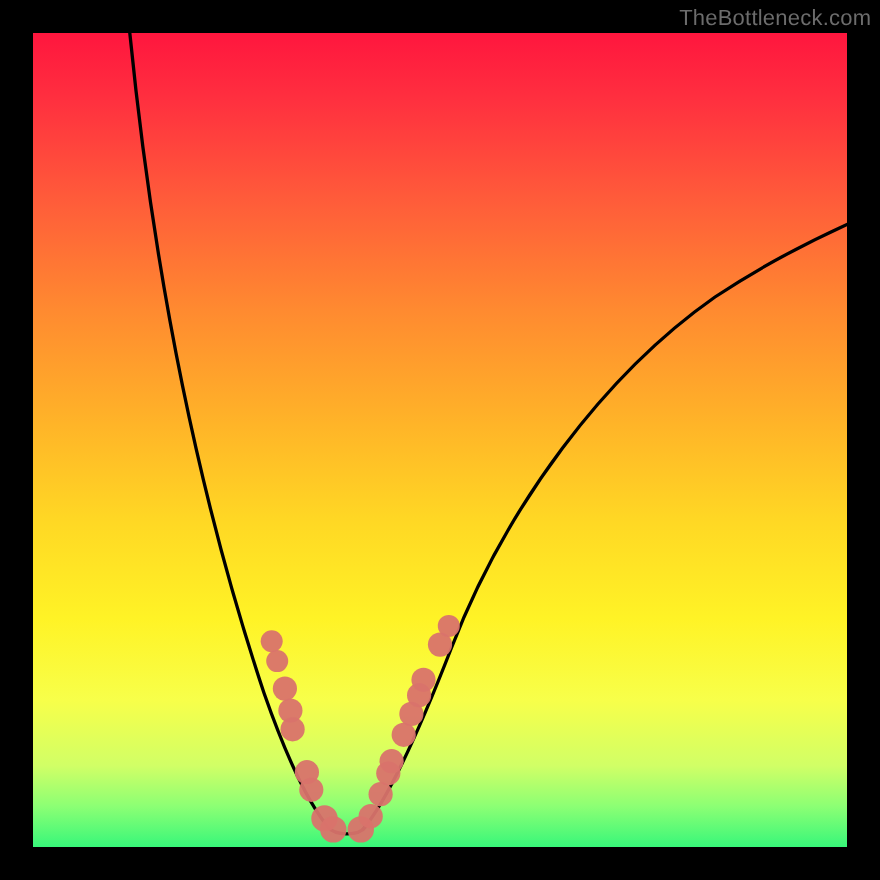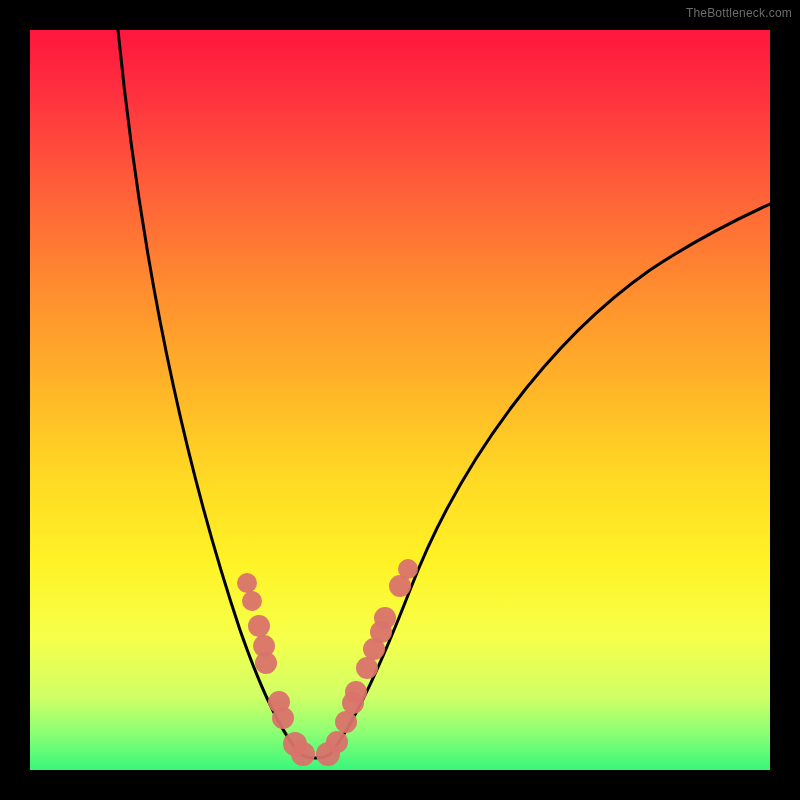--- a/index.html
+++ b/index.html
@@ -41,21 +41,21 @@
     left: 0;
     top: 0;
     width: 740px;
     height: 740px;
   }
   .watermark {
     position: absolute;
     top: 6px;
     right: 8px;
     color: #6c6c6c;
-    font-size: 12px;
+    font-size: 20px;
     font-weight: 500;
     letter-spacing: 0.2px;
   }
   
   .marker {
     fill: #d9736b;
     opacity: 0.95;
   }
   .curve {
     fill: none;

